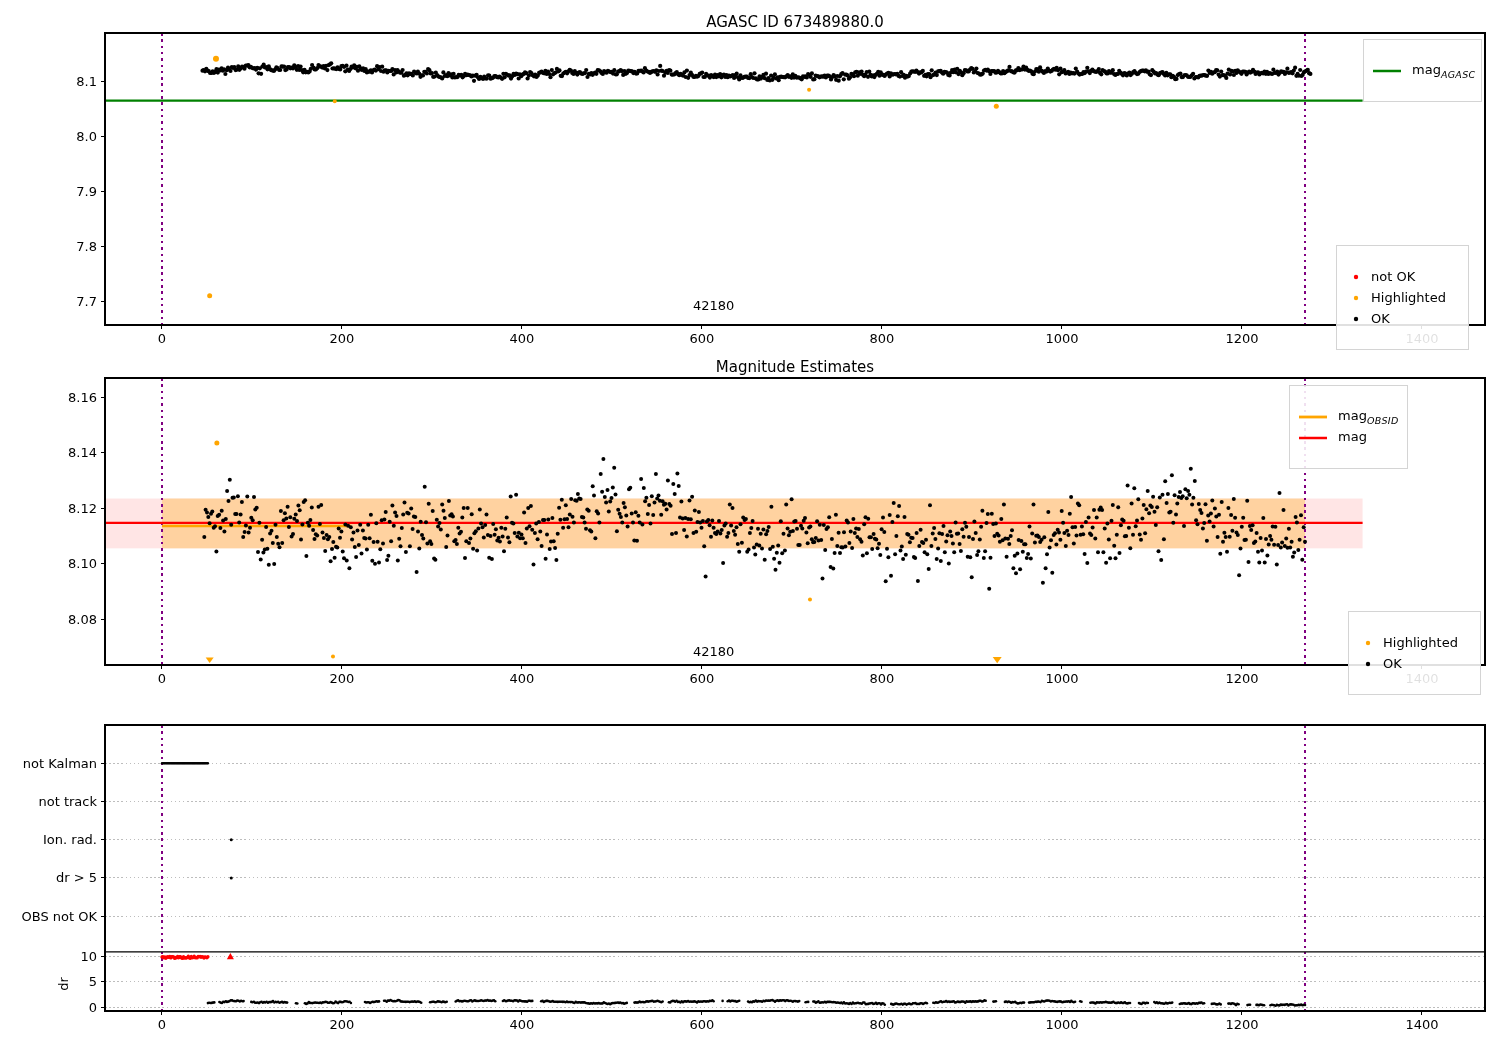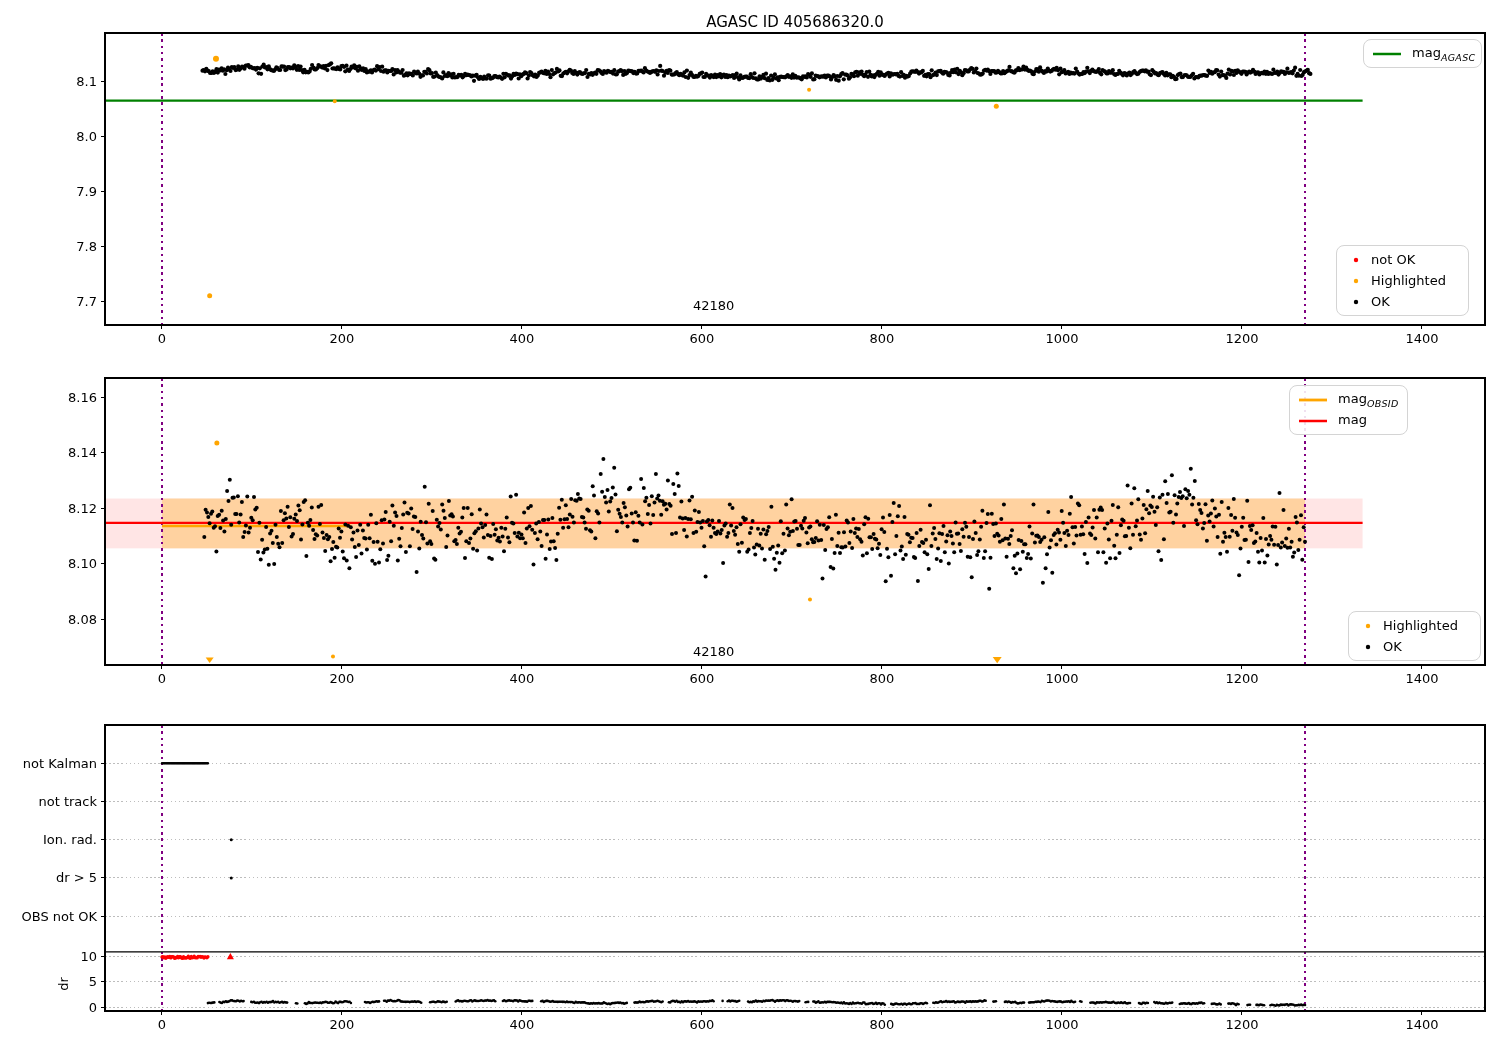--- a/index.html
+++ b/index.html
@@ -2,21 +2,21 @@
 <html><head>
 <meta charset="utf-8">
 <style>
   html,body{margin:0;padding:0;background:#ffffff;}
   body{font-family:"DejaVu Sans","Liberation Sans",sans-serif;color:#000;}
   #fig{position:relative;width:1500px;height:1050px;background:#fff;overflow:hidden;}
   #chart{position:absolute;left:0;top:0;}
   .title{position:absolute;left:105px;width:1380px;text-align:center;font-size:15px;}
   .anno{position:absolute;width:80px;text-align:left;font-size:13px;}
   .legend{position:absolute;background:rgba(255,255,255,0.88);border:1px solid #d4d4d4;
-          border-radius:8px;padding:3px 0;display:flex;flex-direction:column;font-size:13px;}
+          border-radius:0;padding:20px 0;display:flex;flex-direction:column;font-size:13px;}
   .lrow{display:flex;align-items:center;height:21px;padding:0 8px;}
   .lhandle{margin-right:10px;flex:0 0 auto;display:block;}
   .ldot{margin:0 10px 0 6px;flex:0 0 auto;display:block;}
   .llab{white-space:nowrap;}
   .llab sub{font-size:9.5px;font-style:italic;letter-spacing:.3px;}
 </style>
 </head>
 <body>
 
 <div id="fig">
@@ -2651,21 +2651,22 @@
         <text x="97" y="986.0228245363766" text-anchor="end" font-size="13" fill="#000" font-family="DejaVu Sans, Liberation Sans, sans-serif">5</text>
         <line x1="101" x2="105" y1="1007.0221112696148" y2="1007.0221112696148" stroke="#000" stroke-width="1" shape-rendering="crispEdges"></line>
         <text x="97" y="1011.5221112696148" text-anchor="end" font-size="13" fill="#000" font-family="DejaVu Sans, Liberation Sans, sans-serif">0</text>
         <text x="68" y="984" text-anchor="middle" font-size="13" fill="#000" font-family="DejaVu Sans, Liberation Sans, sans-serif" transform="rotate(-90 68 984)">dr</text>
       </g>
       <clipPath id="clip2">
         <rect x="105" y="725" width="1380" height="286"></rect>
       </clipPath>
     </svg>
 
-  <div class="title" style="top:13px">AGASC ID 405686320.0</div>
+  <div class="title" style="top:13px">AGASC ID 673489880.0</div>
+  <div class="title" style="top:358px">Magnitude Estimates</div>
 
   <div class="anno" style="left:693px;top:298px">42180</div>
   <div class="anno" style="left:693px;top:644px">42180</div>
 
   <div class="legend" style="left:1363px;top:39px;width:117px">
     <div class="lrow">
       <svg class="lhandle" width="30" height="6">
           <line x1="1" y1="3" x2="29" y2="3" stroke-width="2.5" stroke="#008000"></line>
         </svg>
       <span class="llab"><span>mag</span><sub><i>AGASC</i></sub></span>

